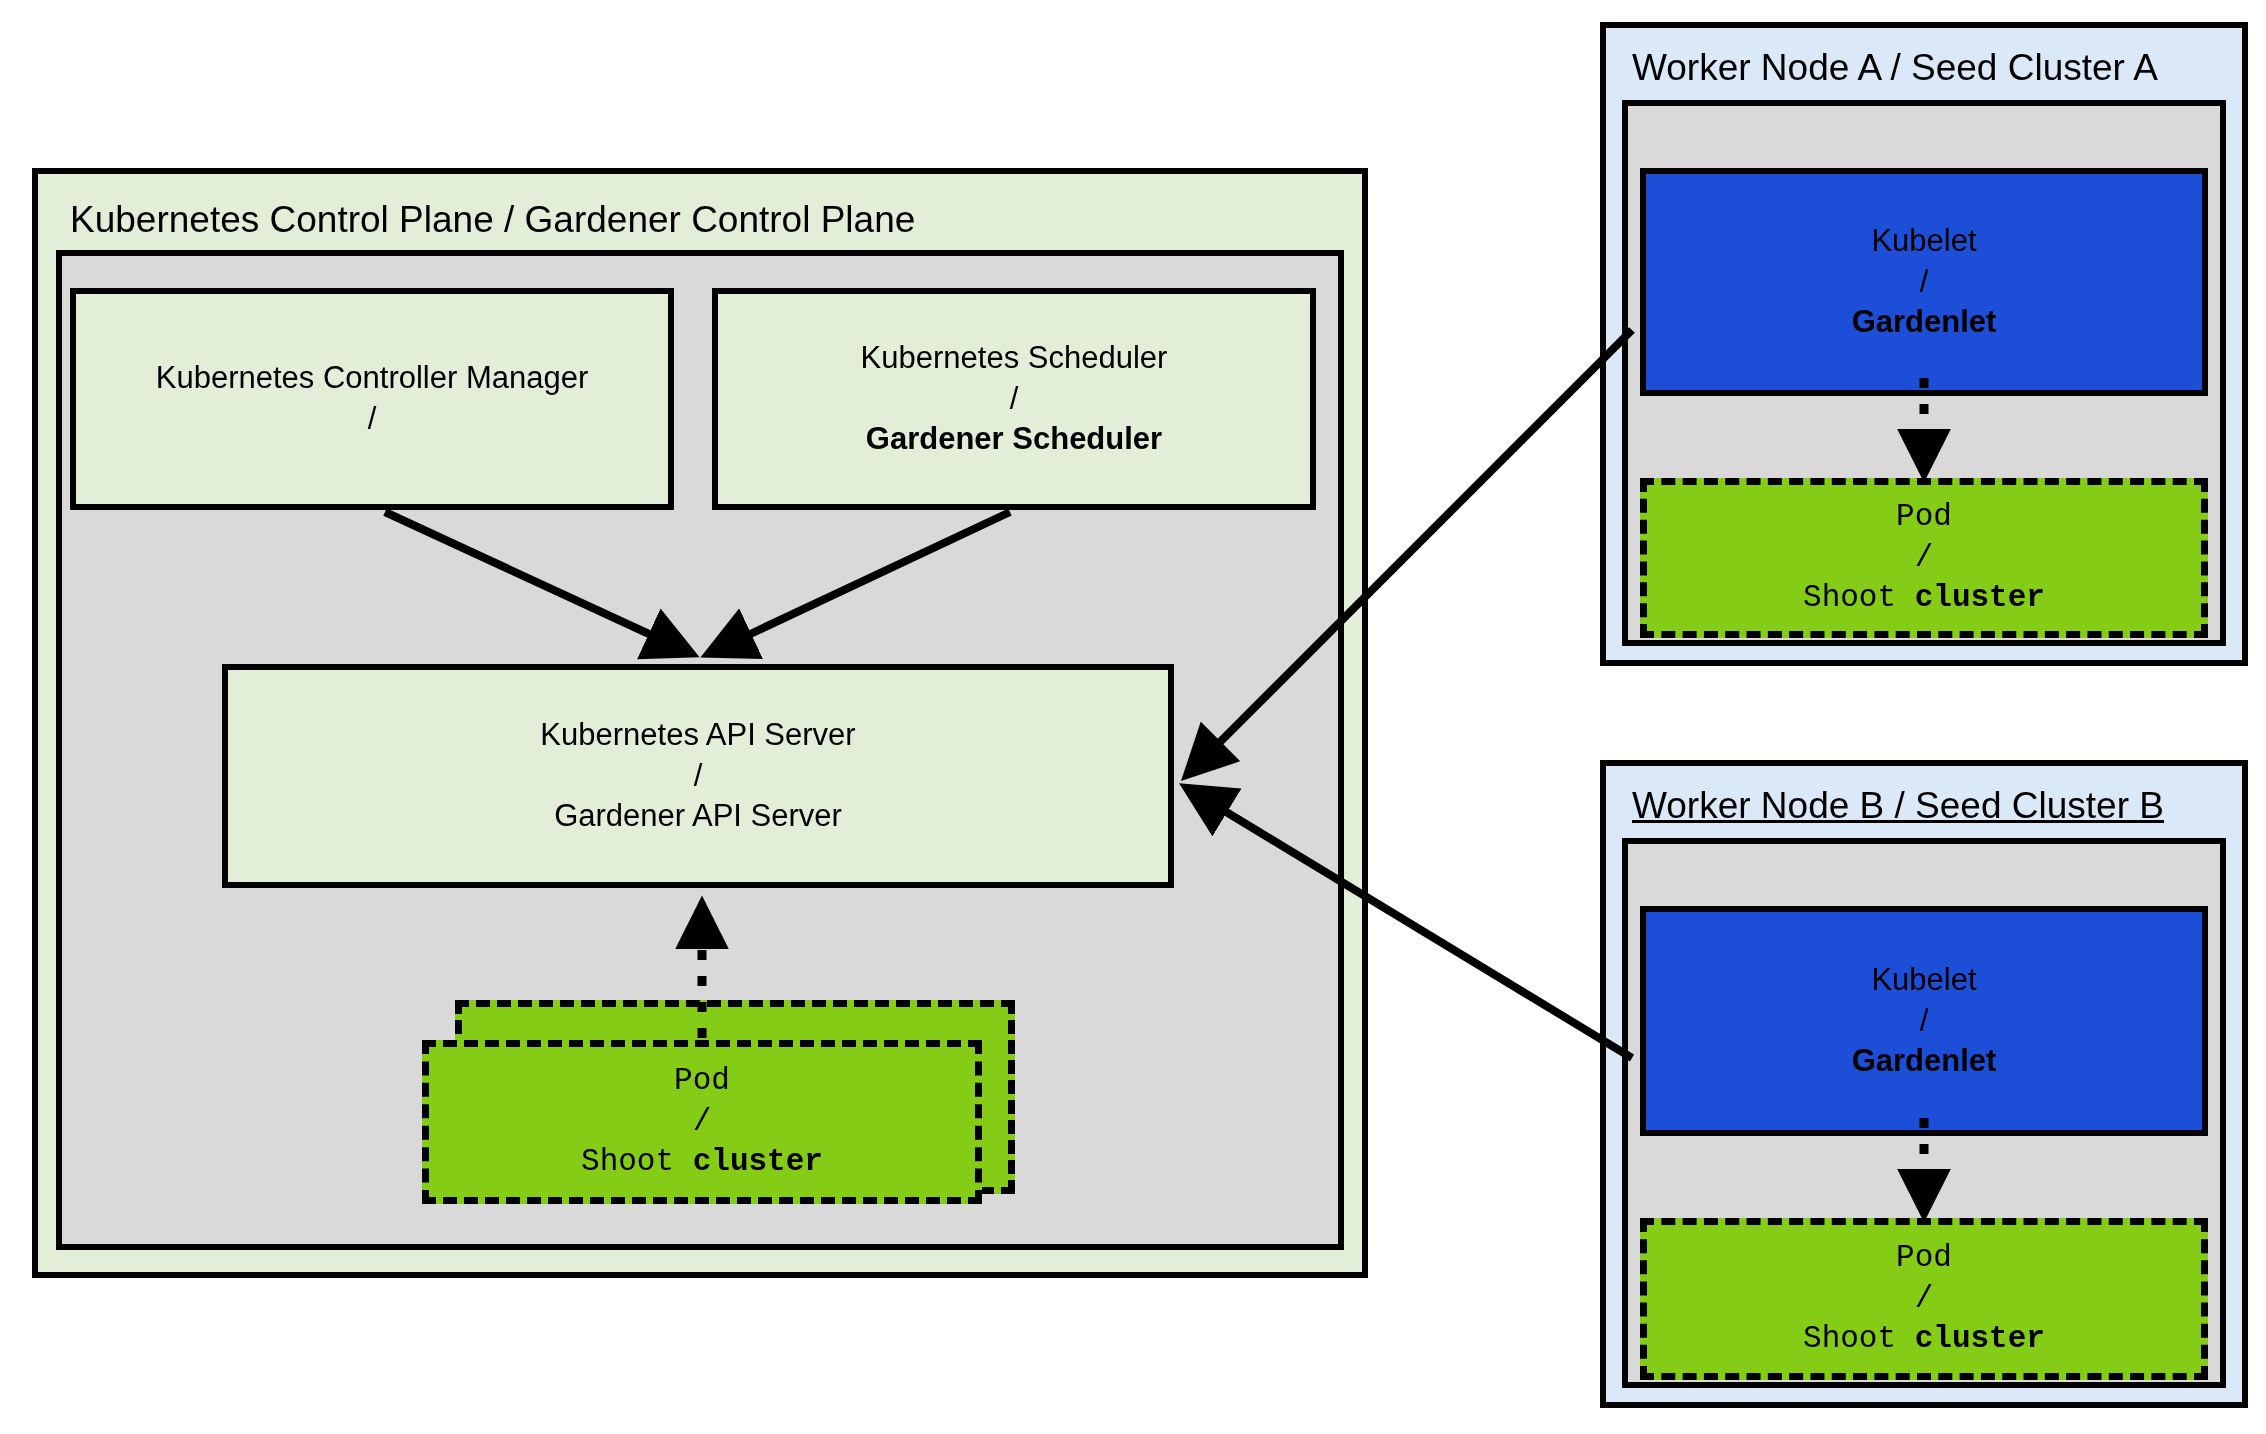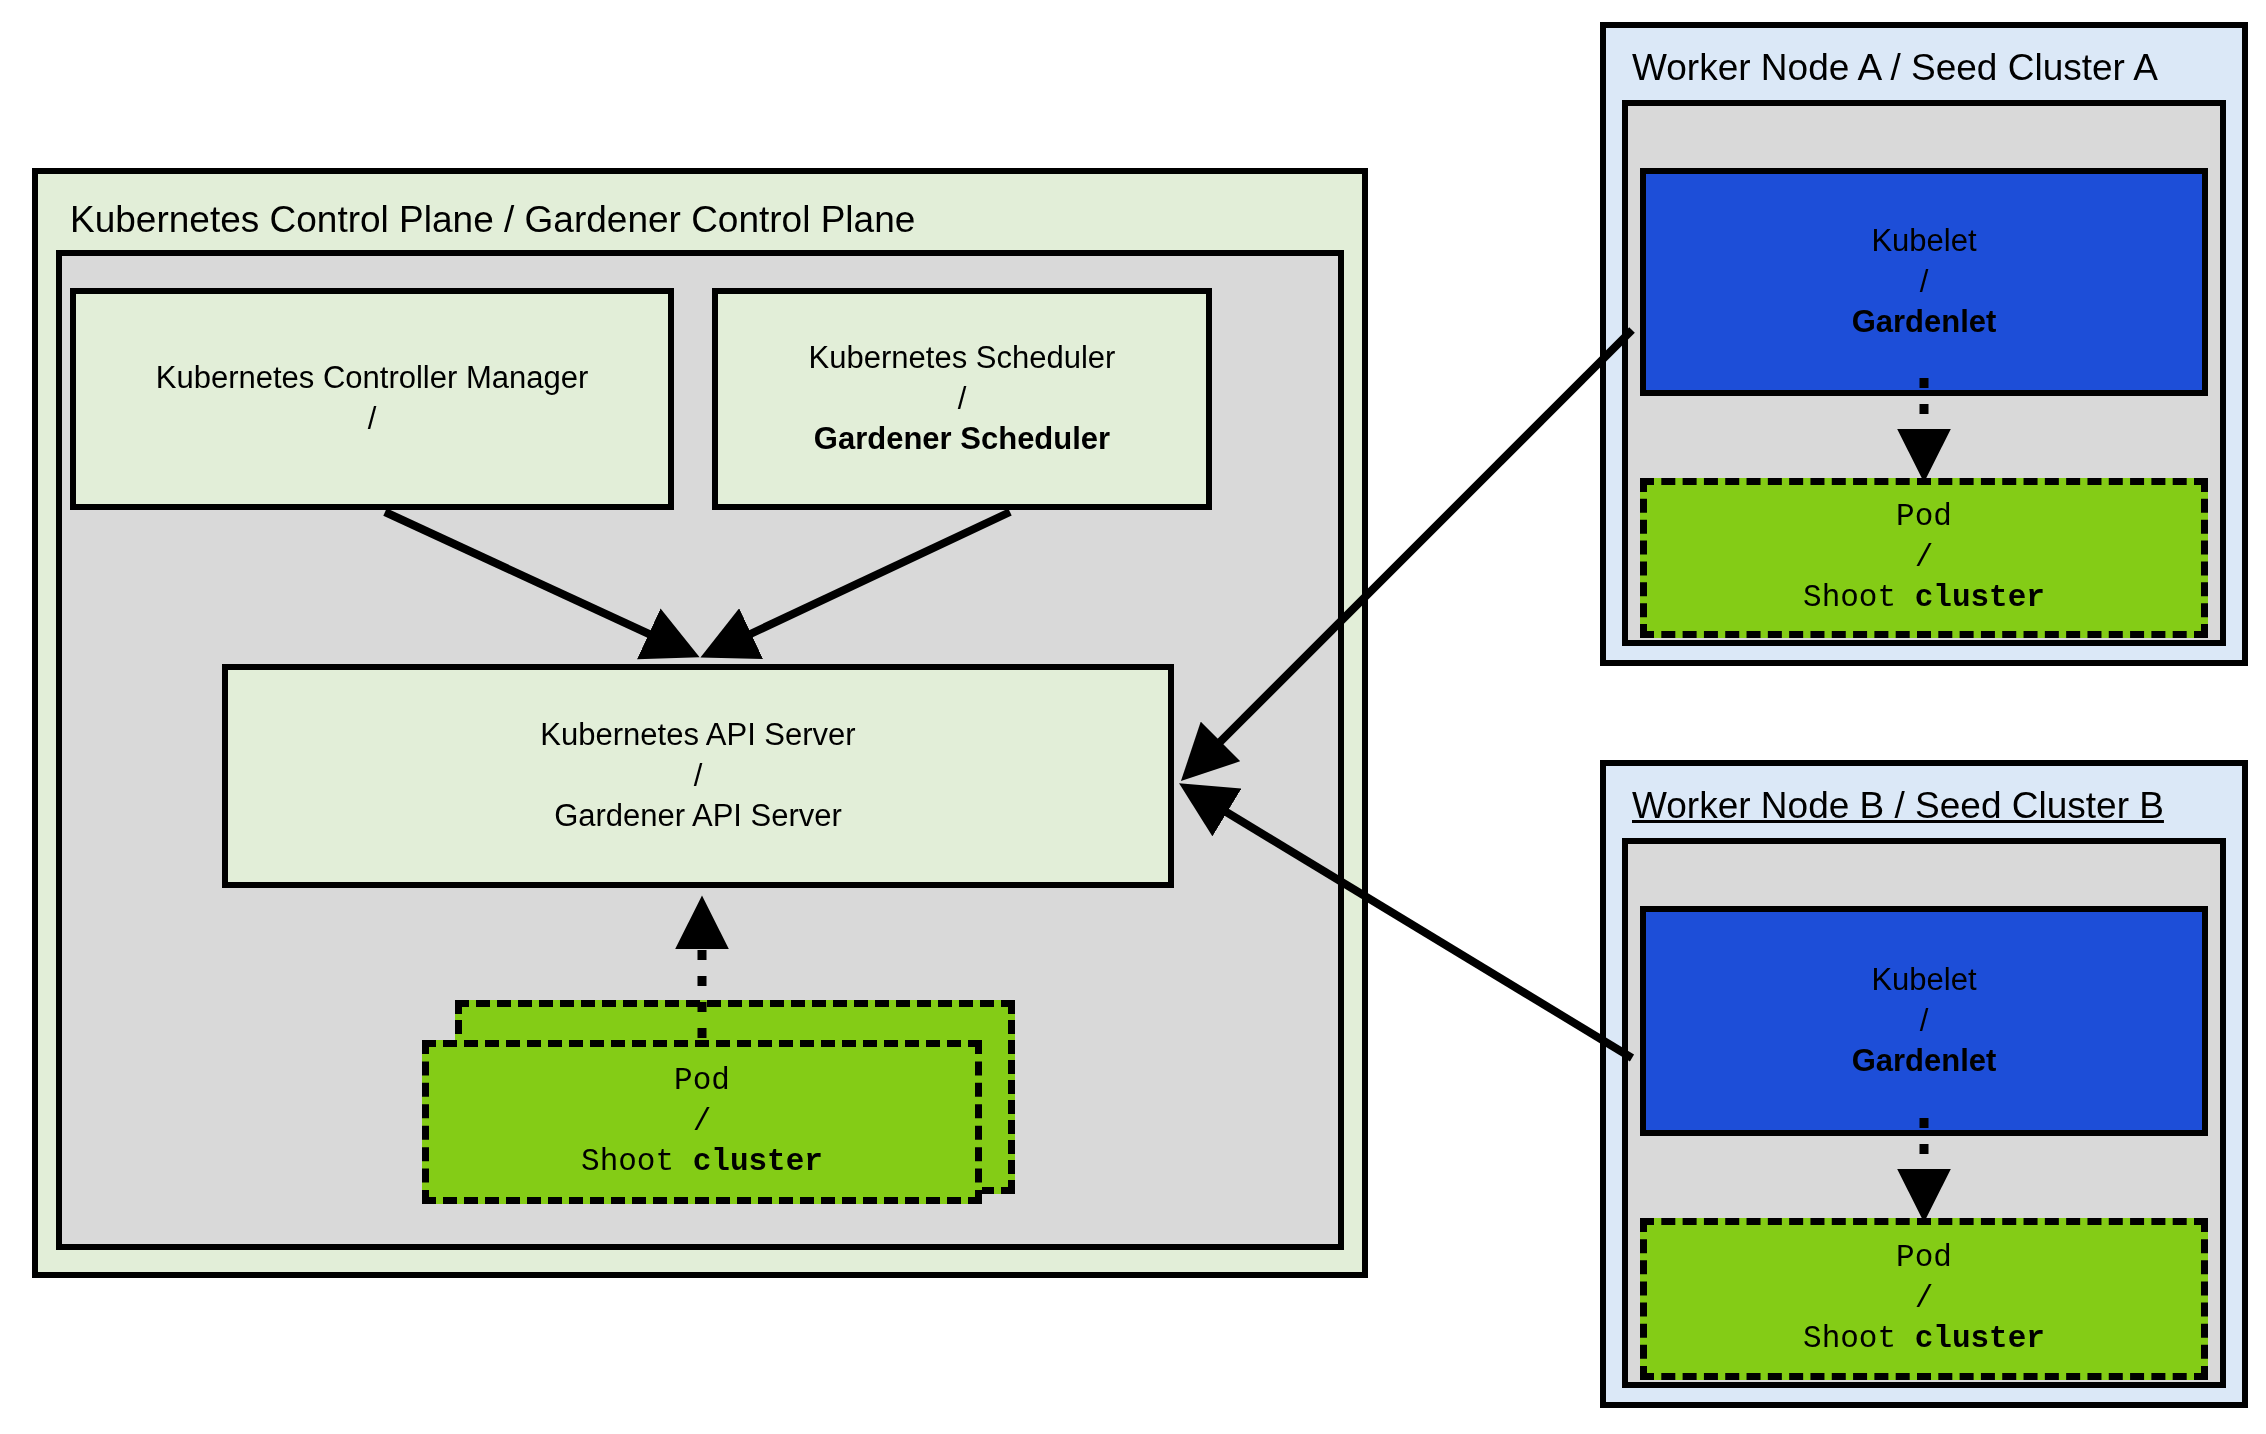--- a/index.html
+++ b/index.html
@@ -54,21 +54,21 @@
   <div class="box solid gray" style="left:56px;top:250px;width:1288px;height:1000px;">
   </div>
 
   <div class="box solid green" style="left:70px;top:288px;width:604px;height:222px;">
     <div class="fill">
       <span class="t-body">Kubernetes Controller Manager</span>
       <span class="slash">/</span>
     </div>
   </div>
 
-  <div class="box solid green" style="left:712px;top:288px;width:500px;height:222px;">
+  <div class="box solid green" style="left:712px;top:288px;width:604px;height:222px;">
     <div class="fill">
       <span class="t-body">Kubernetes Scheduler</span>
       <span class="slash">/</span>
       <span class="t-body b">Gardener Scheduler</span>
     </div>
   </div>
 
   <div class="box solid green" style="left:222px;top:664px;width:952px;height:224px;">
     <div class="fill">
       <span class="t-body">Kubernetes API Server</span>

